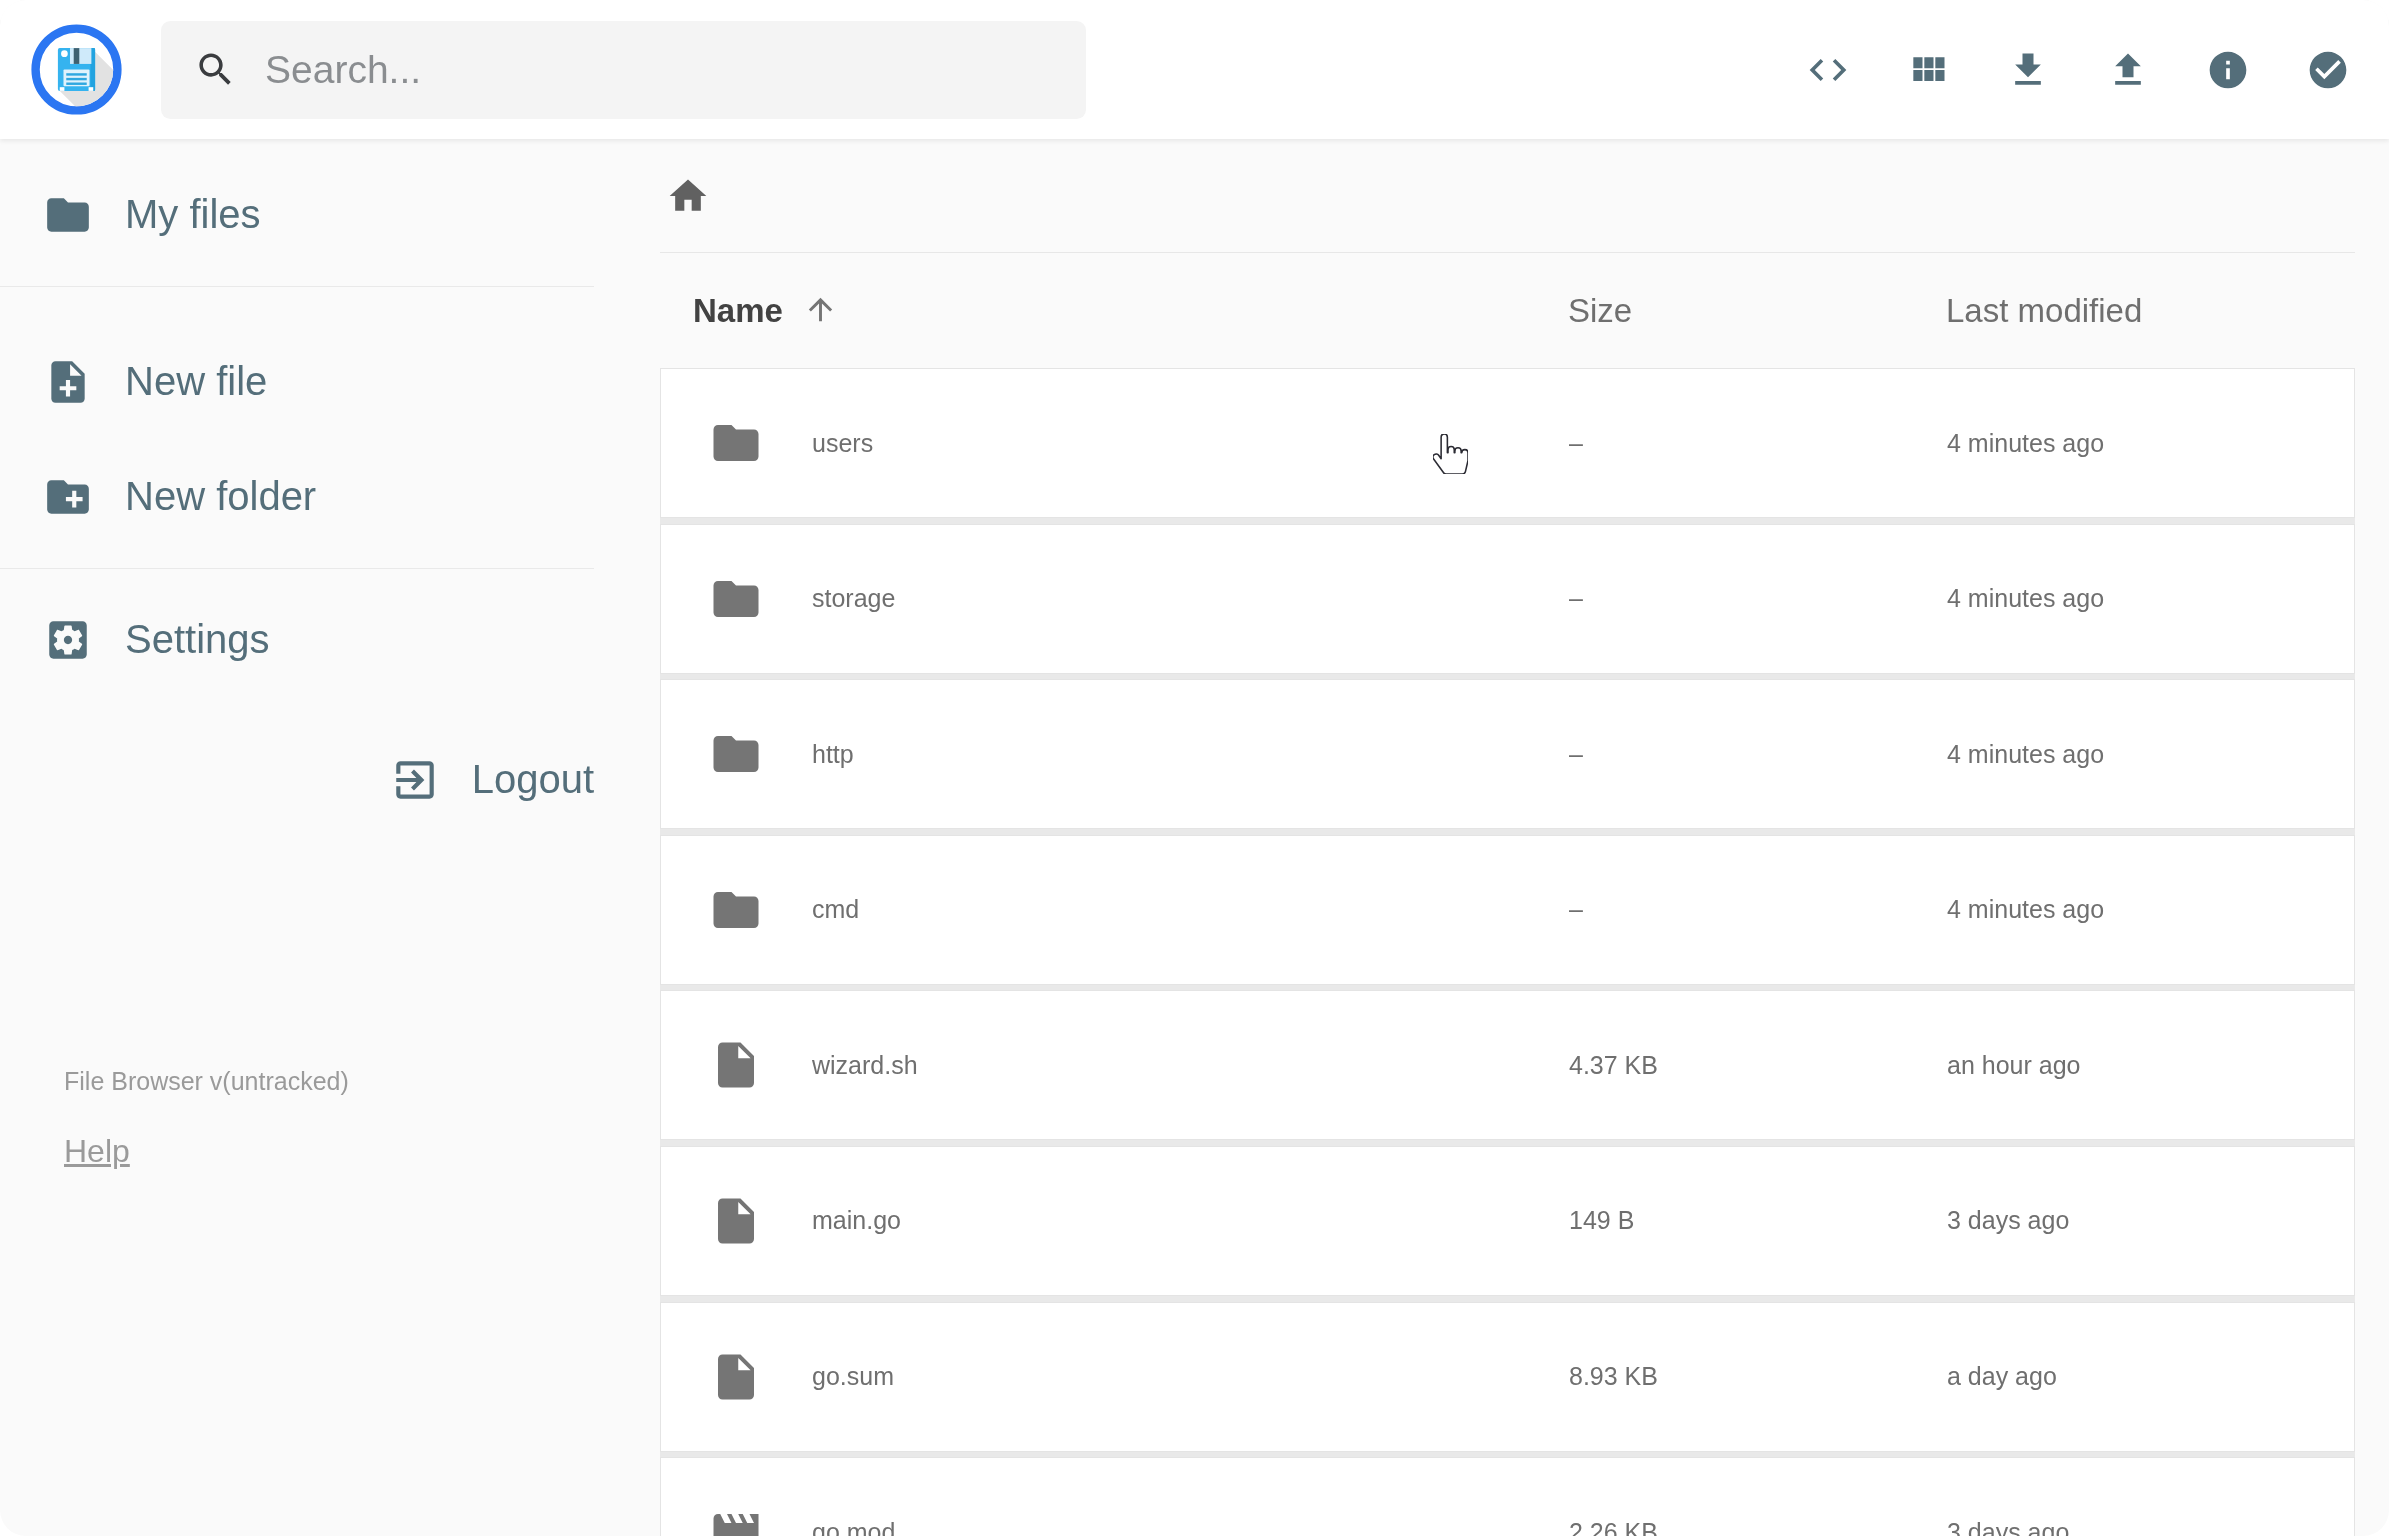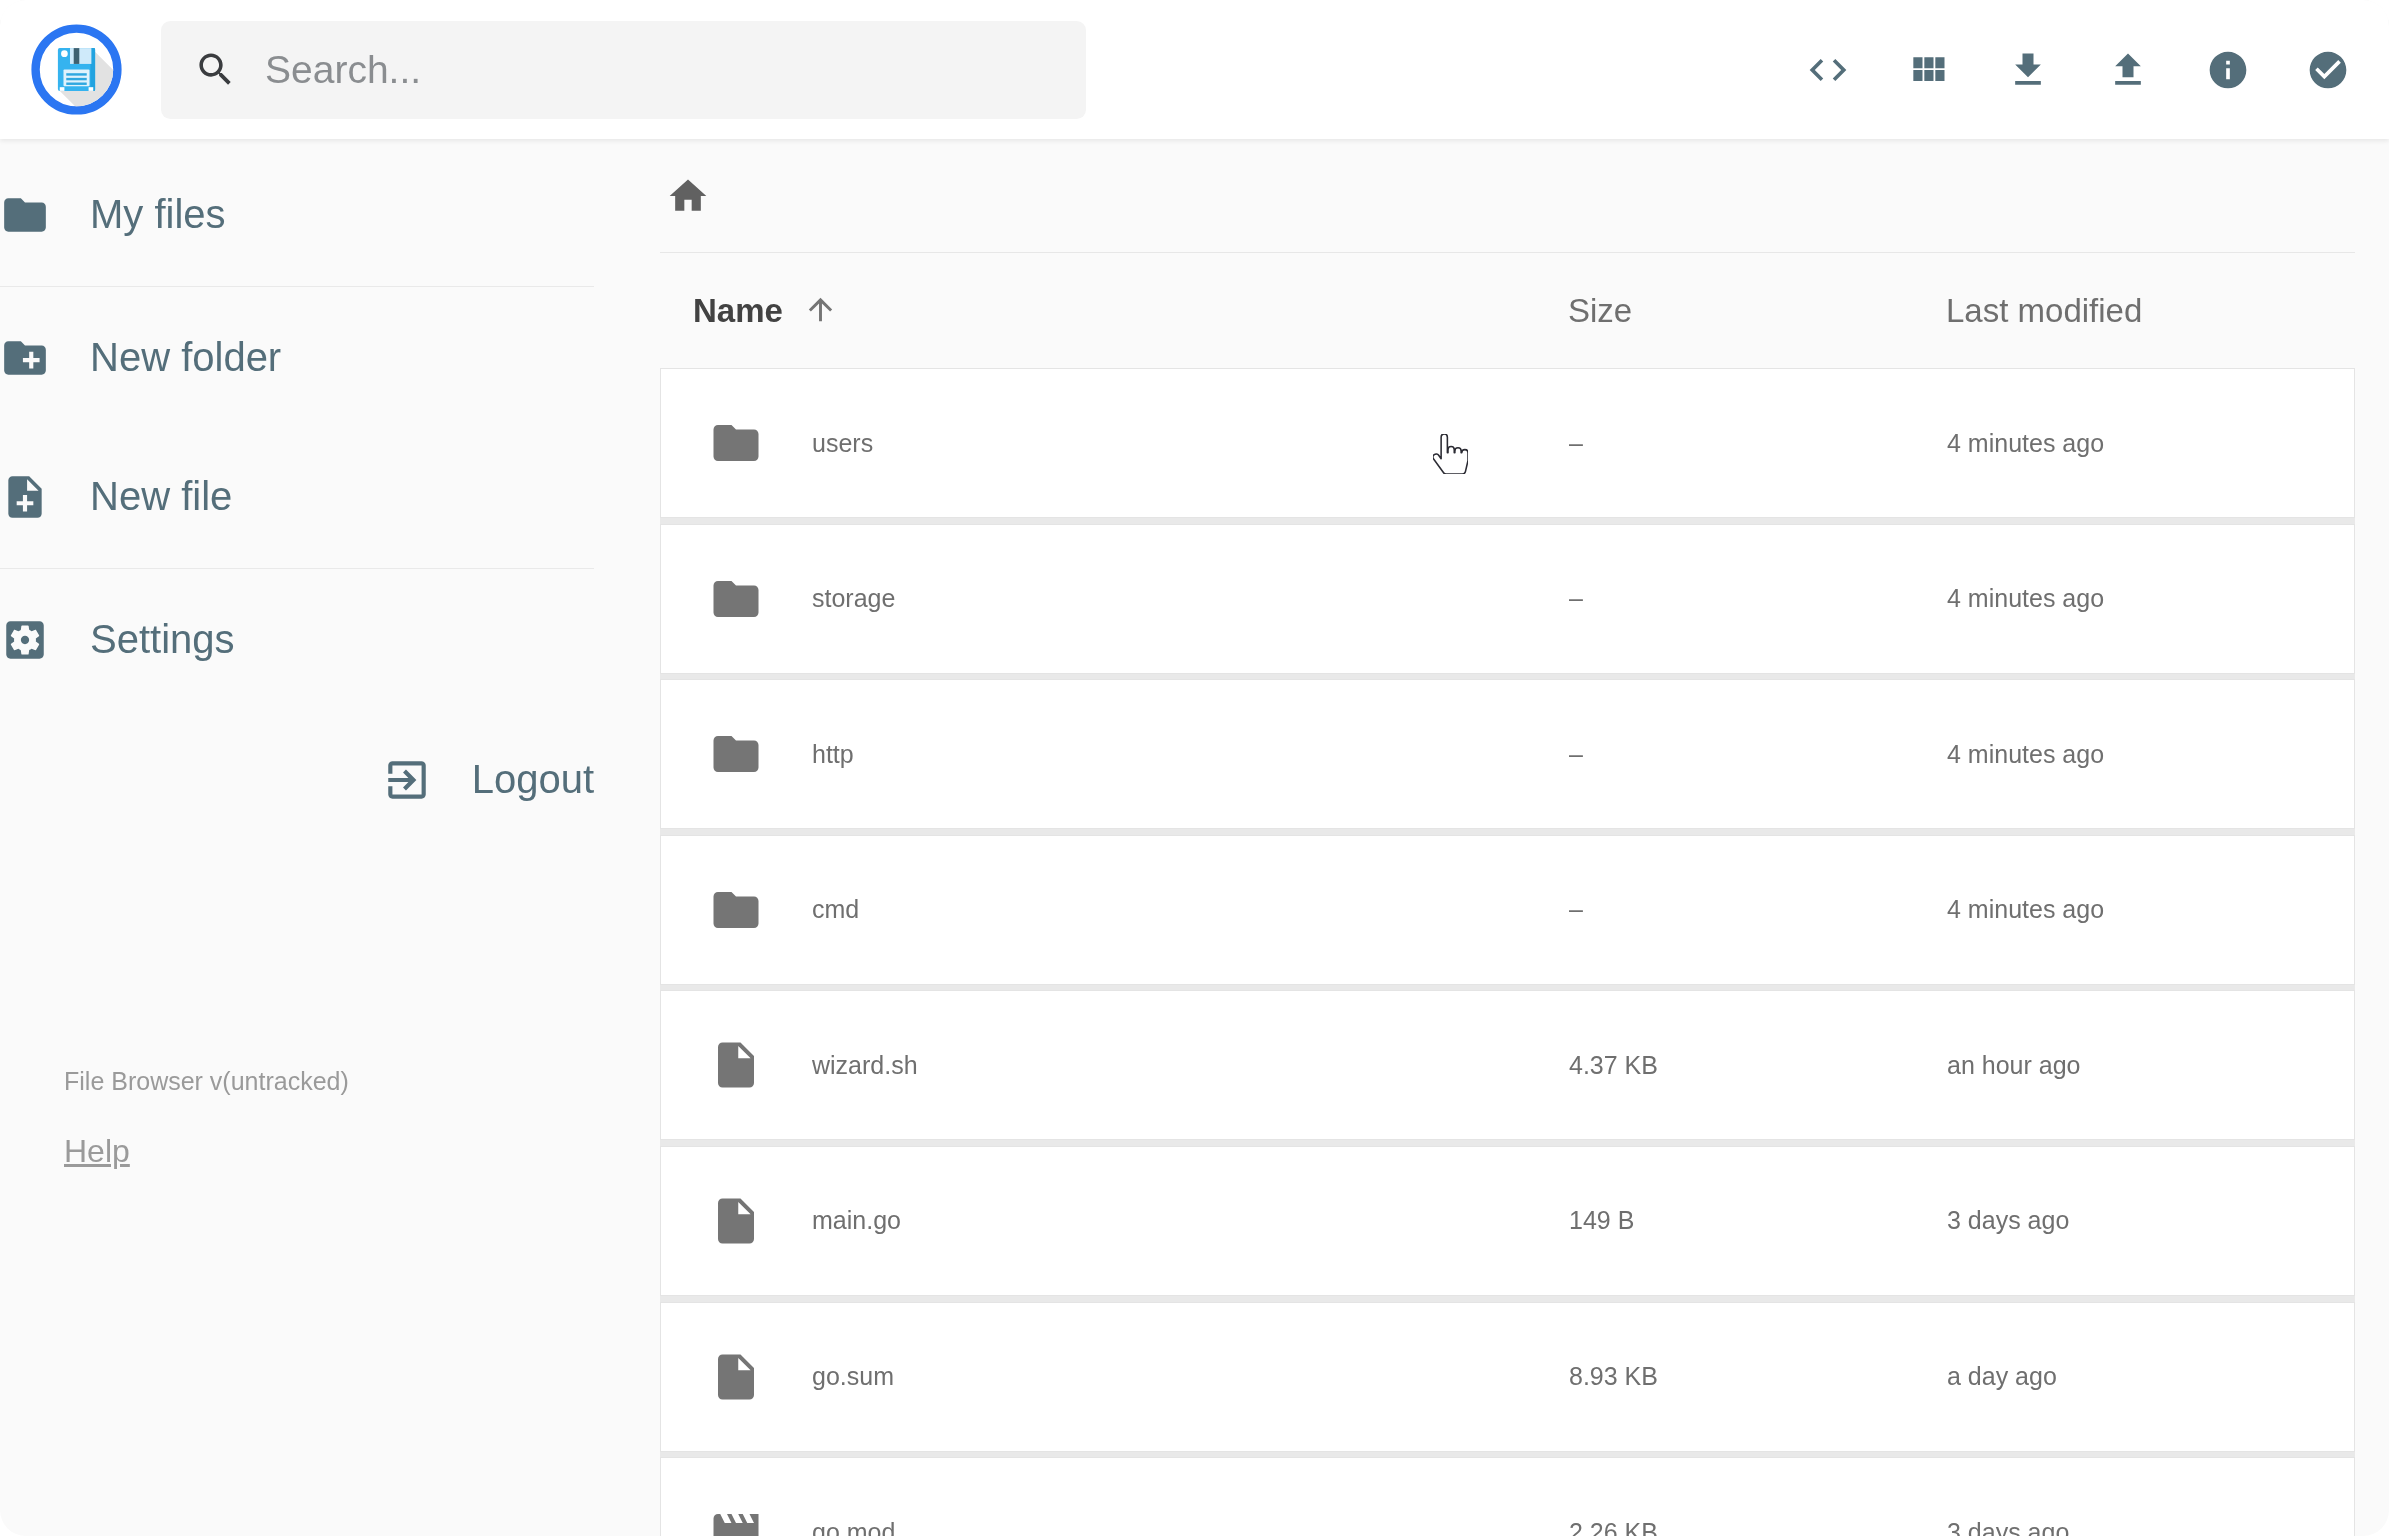--- a/index.html
+++ b/index.html
@@ -17,21 +17,21 @@
   .search input{border:0;background:transparent;outline:none;font-size:39px;margin-left:26px;
                 color:#333;width:759px;font-family:inherit;}
   .search input::placeholder{color:var(--muted,#8a8d90);opacity:1;}
   .toolbar{margin-left:auto;margin-right:37px;display:flex;gap:54px;}
   .toolbar button{width:46px;height:46px;border:0;background:transparent;padding:0;
                   color:var(--slate,#546e7a);cursor:pointer;}
   .toolbar svg{width:44px;height:44px;display:block;}
 
   
   aside{position:absolute;top:139px;left:0;width:594px;bottom:0;}
-  .sb-item{display:flex;align-items:center;height:89px;gap:40px;
+  .sb-item{display:flex;align-items:center;height:89px;padding-left:43px;gap:32px;
            color:var(--slate,#546e7a);font-size:40px;cursor:pointer;}
   .sb-item svg{width:50px;height:50px;flex:none;}
   .sb-myfiles{margin-top:31px;}
   .sb-divider{border-top:1.9px solid #e9e9e9;width:594px;}
   .sb-div1{margin-top:27px;}
   .sb-newfolder{margin-top:26px;}
   .sb-newfile{margin-top:50px;}
   .sb-div2{margin-top:27px;}
   .sb-settings{margin-top:26px;}
   .sb-logout{margin-top:51px;justify-content:flex-end;}
@@ -186,31 +186,31 @@
   </header>
 
   <aside>
     <div class="sb-item sb-myfiles">
       <svg viewBox="0 0 54 54" width="50" height="50">
           <use href="#i-folder"></use>
         </svg>
       <span>My files</span>
     </div>
     <div class="sb-divider sb-div1"></div>
+    <div class="sb-item sb-newfile">
+      <svg viewBox="0 0 54 54" width="50" height="50">
+          <use href="#i-note-add"></use>
+        </svg>
+      <span>New file</span>
+    </div>
     <div class="sb-item sb-newfolder">
       <svg viewBox="0 0 54 54" width="50" height="50">
           <use href="#i-folder-plus"></use>
         </svg>
       <span>New folder</span>
-    </div>
-    <div class="sb-item sb-newfile">
-      <svg viewBox="0 0 54 54" width="50" height="50">
-          <use href="#i-note-add"></use>
-        </svg>
-      <span>New file</span>
     </div>
     <div class="sb-divider sb-div2"></div>
     <div class="sb-item sb-settings">
       <svg viewBox="0 0 54 54" width="50" height="50">
           <use href="#i-settings"></use>
         </svg>
       <span>Settings</span>
     </div>
     <div class="sb-item sb-logout">
       <svg viewBox="0 0 54 54" width="50" height="50">

